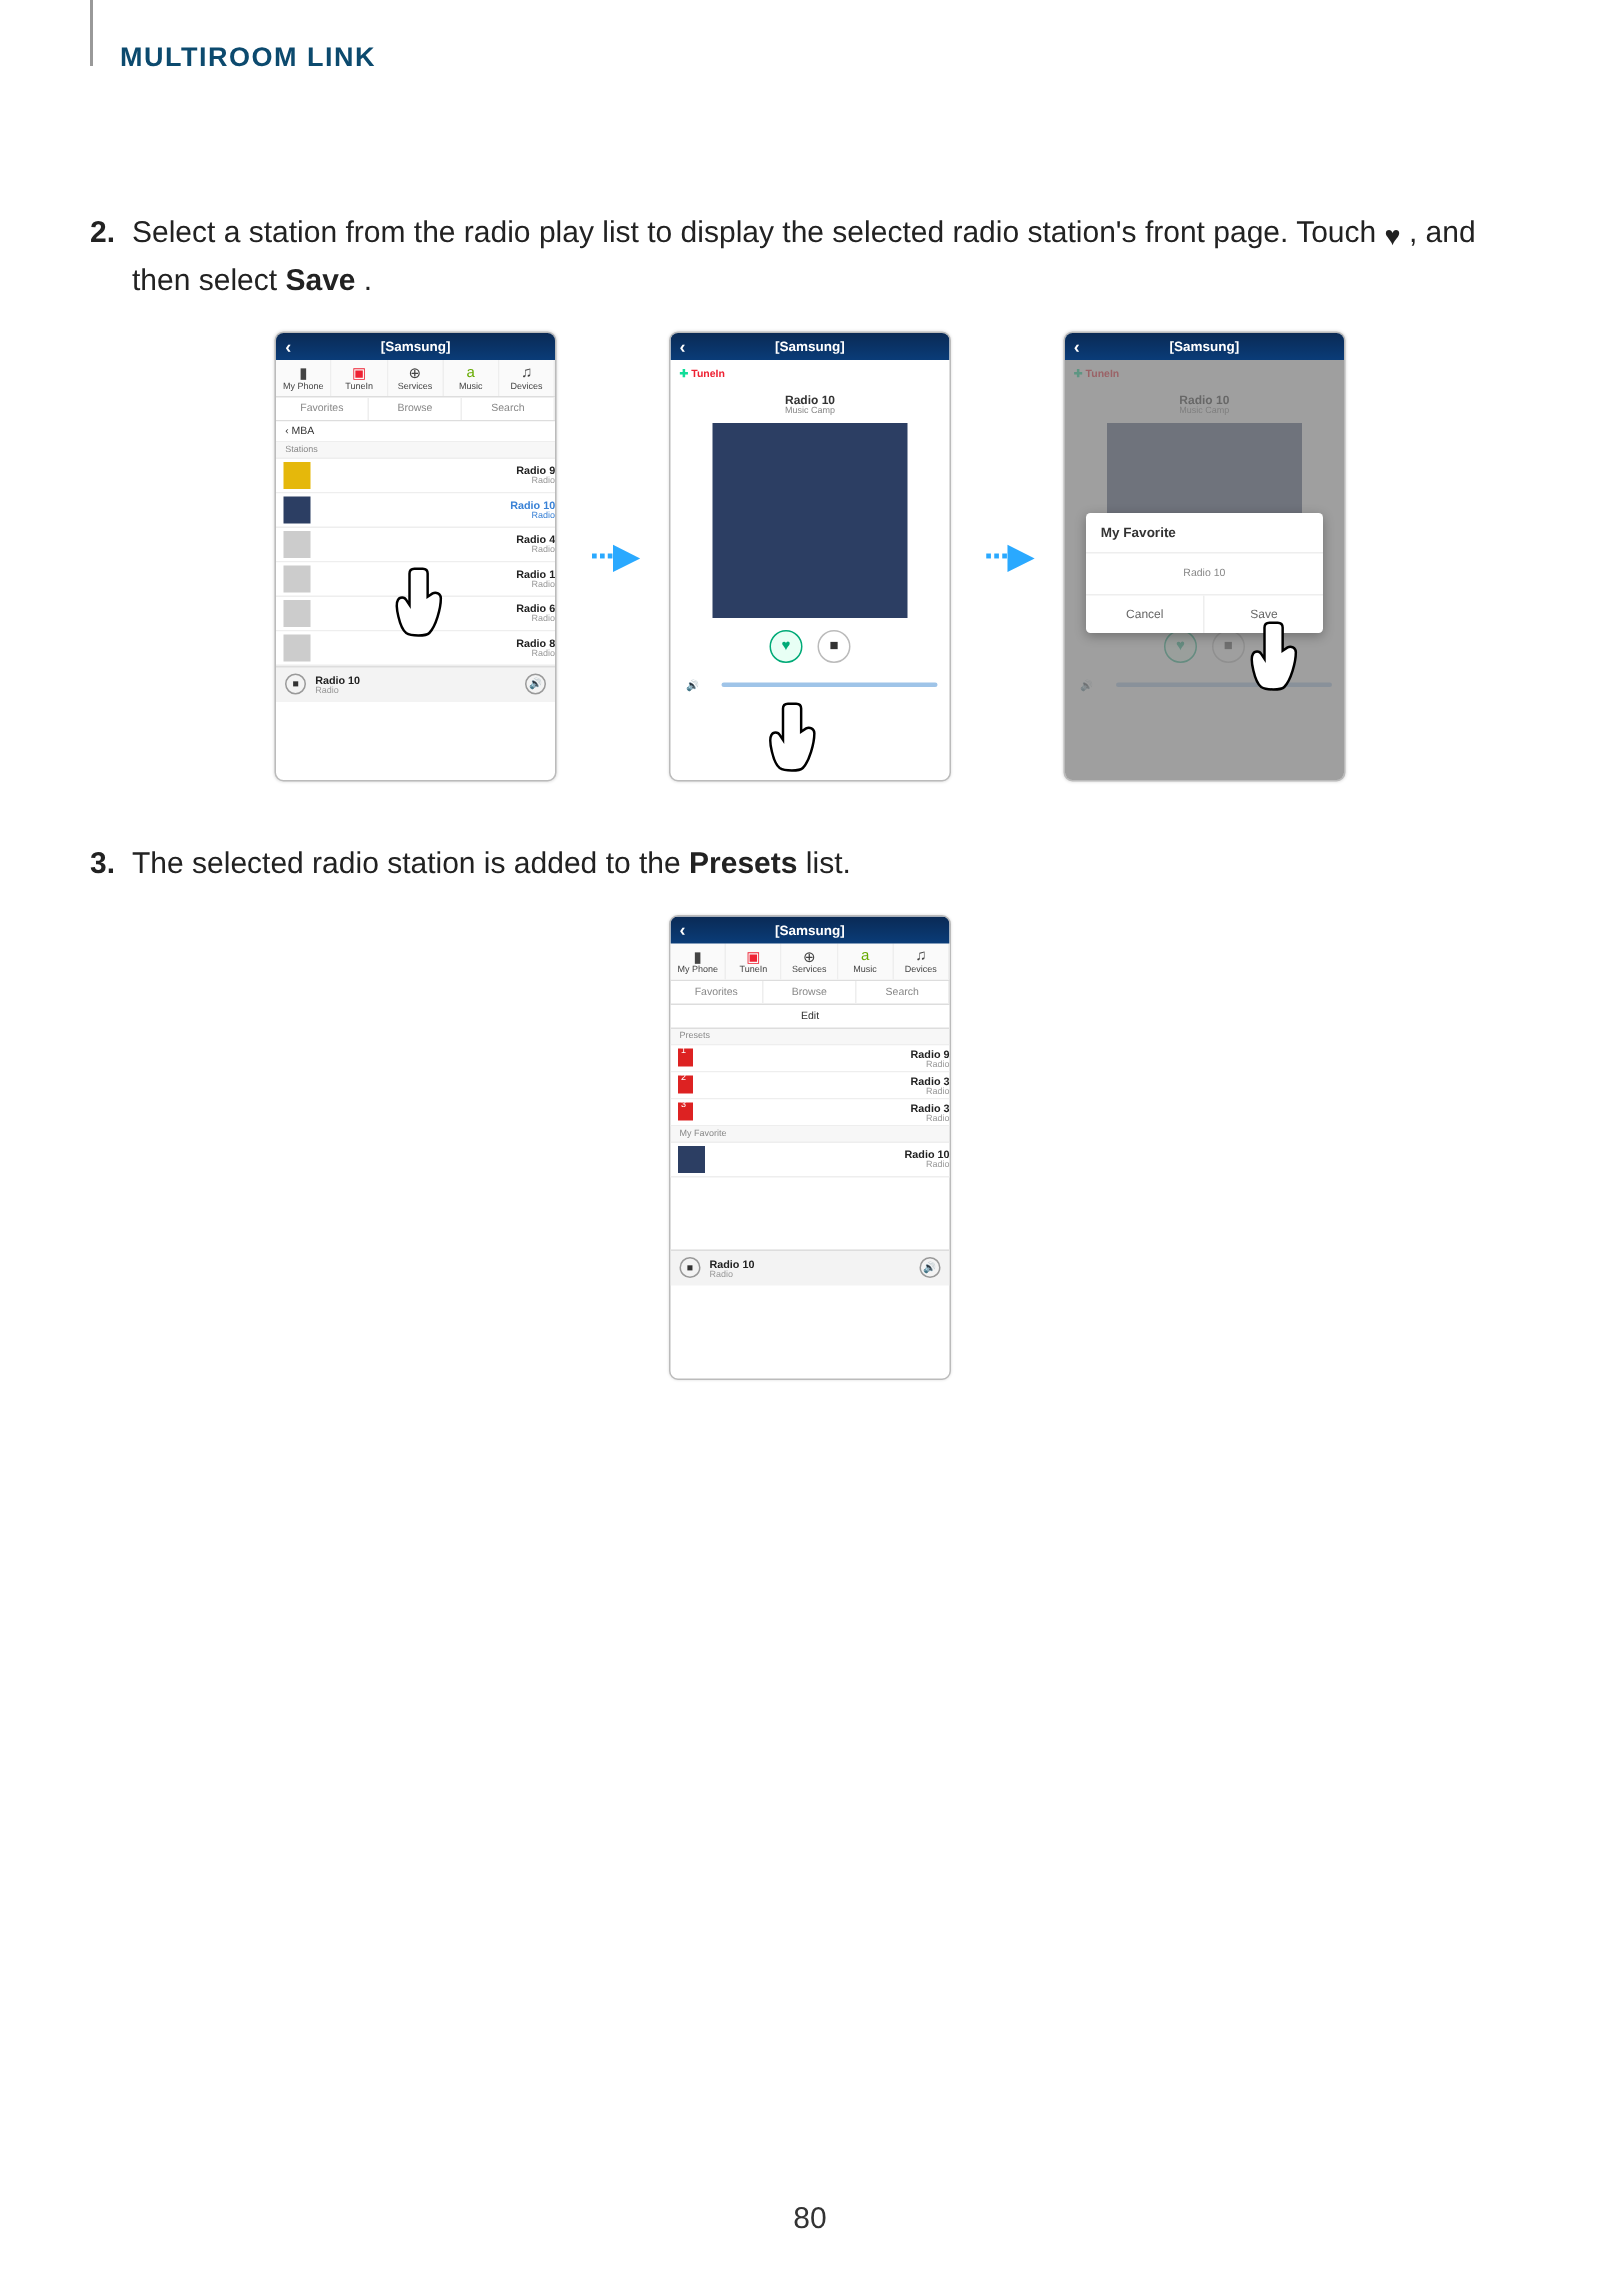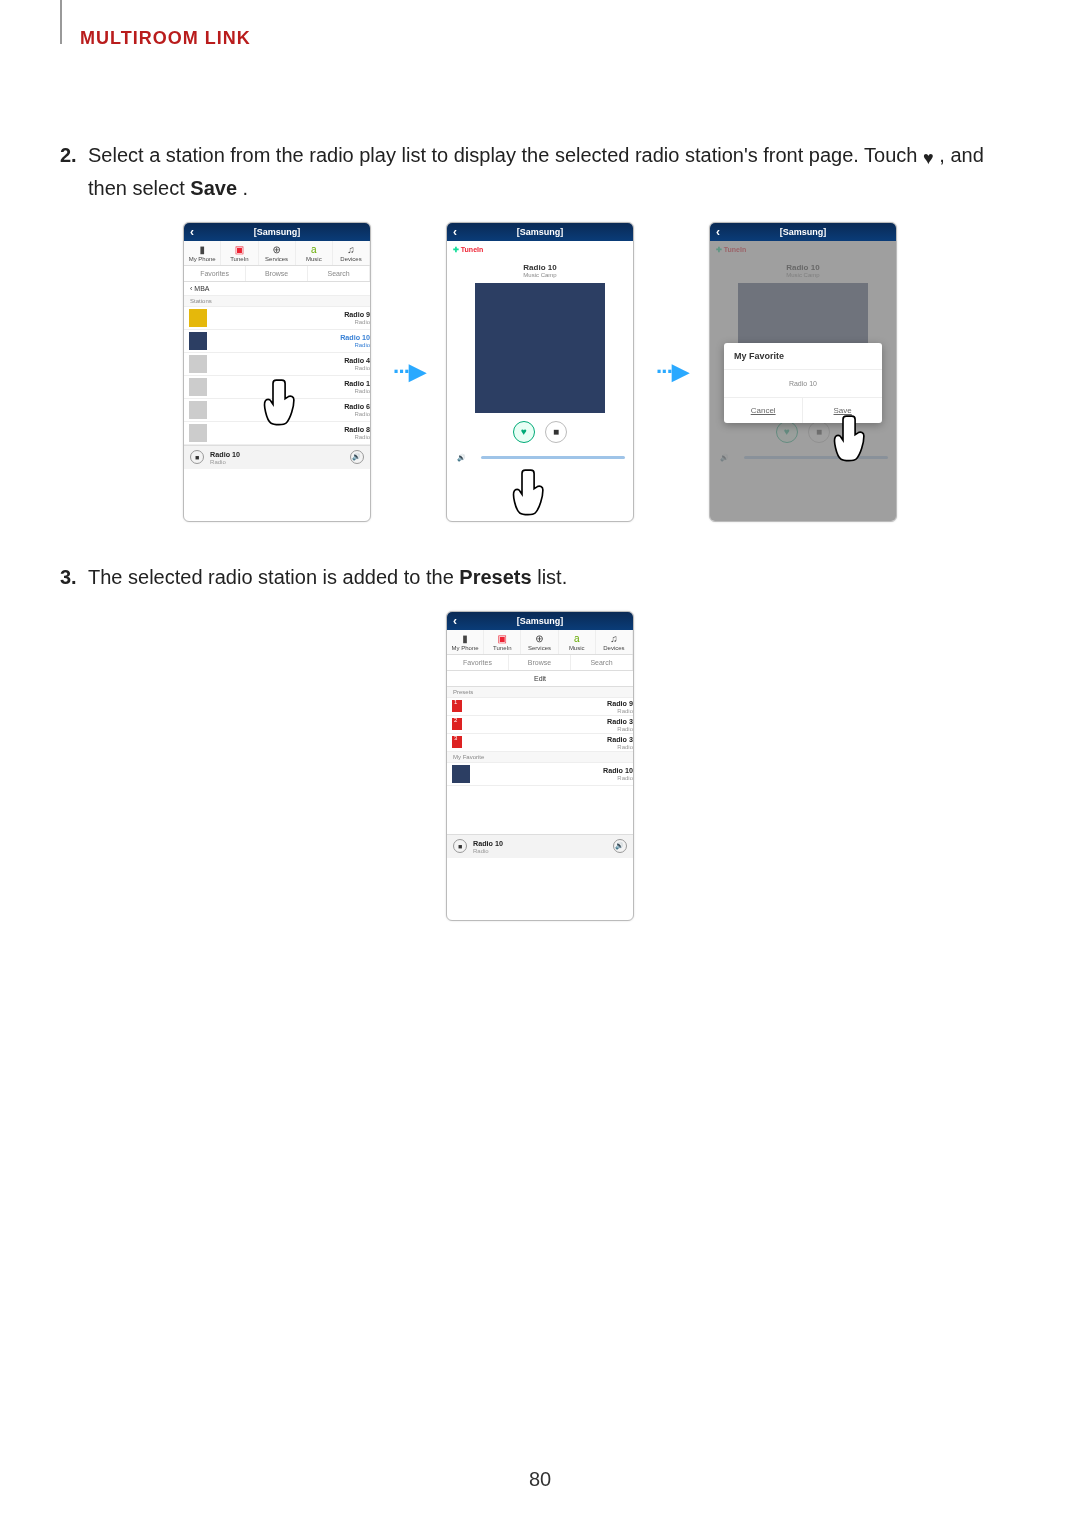--- a/index.html
+++ b/index.html
@@ -1,18 +1,18 @@
 <!DOCTYPE html>
 <html><head>
 <meta charset="utf-8">
 <style>
   * { box-sizing: border-box; margin: 0; padding: 0; }
   body { background: #fff; font-family: Arial, Helvetica, sans-serif; color: #333; width: 1080px; height: 1527px; position: relative; }
   .sidebar-rule { position: absolute; left: 60px; top: 0; width: 2px; height: 44px; background: #999; }
-  .header { position: absolute; left: 80px; top: 28px; font-size: 18px; font-weight: bold; letter-spacing: 1px; color: #b91c1c; }
+  .header { position: absolute; left: 80px; top: 28px; font-size: 18px; font-weight: bold; letter-spacing: 1px; color: #0c4a6e; }
   .content { position: absolute; left: 60px; top: 140px; width: 960px; }
   .step { display: flex; margin-bottom: 18px; font-size: 20px; line-height: 1.55; color: #222; }
   .step .num { font-weight: bold; min-width: 28px; }
   .step .body { flex: 1; }
   .bold { font-weight: bold; }
   .figrow { display: flex; align-items: center; justify-content: center; gap: 22px; margin: 14px 0 40px; }
   .arrow { font-size: 22px; color: #2aa9ff; font-weight: bold; letter-spacing: -2px; }
   
   .phone { width: 188px; border: 1px solid #bbb; border-radius: 6px; background: #fff; box-shadow: 0 0 2px rgba(0,0,0,.15); position: relative; overflow: hidden; font-size: 8px; }
   .p-head { background: linear-gradient(#0a2a55,#0a3c78); height: 18px; display: flex; align-items: center; justify-content: center; color: #fff; position: relative; font-size: 9px; font-weight: bold; }
@@ -44,21 +44,21 @@
   .cbtn { width: 22px; height: 22px; border: 1px solid #bbb; border-radius: 50%; display: flex; align-items: center; justify-content: center; font-size: 10px; }
   .cbtn.heart { color: #0a7; border-color: #0a7; background: #e8fff5; }
   .vol { display: flex; align-items: center; padding: 0 8px 8px; gap: 6px; }
   .vol .track { flex: 1; height: 3px; background: #9fc4e8; border-radius: 2px; }
   
   .dim { position: absolute; inset: 18px 0 0 0; background: rgba(80,80,80,.55); }
   .modal { position: absolute; left: 14px; right: 14px; top: 120px; background: #fff; border-radius: 3px; box-shadow: 0 2px 8px rgba(0,0,0,.3); }
   .m-head { padding: 8px 10px; font-size: 9px; font-weight: bold; border-bottom: 1px solid #eee; }
   .m-body { padding: 10px; text-align: center; font-size: 7px; color: #888; }
   .m-btns { display: flex; border-top: 1px solid #eee; }
-  .m-btn { flex: 1; text-align: center; padding: 8px 0; font-size: 8px; color: #666; text-decoration: underline; }
+  .m-btn { flex: 1; text-align: center; padding: 8px 0; font-size: 8px; color: #666; }
   .m-btn + .m-btn { border-left: 1px solid #eee; }
   
   .hand { position: absolute; width: 44px; height: 56px; pointer-events: none; }
   .flag { display: inline-block; width: 10px; height: 12px; background: #d22; margin: 2px 5px; position: relative; }
   .flag::after { content: attr(data-n); position: absolute; left: 2px; top: -1px; font-size: 6px; color: #fff; }
   .editbtn { text-align: center; padding: 4px; font-size: 7px; border-bottom: 1px solid #ddd; background: #fff; }
   .pagenum { position: absolute; left: 0; right: 0; bottom: 36px; text-align: center; font-size: 20px; color: #333; }
   .heart-char { font-size: 18px; vertical-align: -2px; }
 </style>
 </head>

